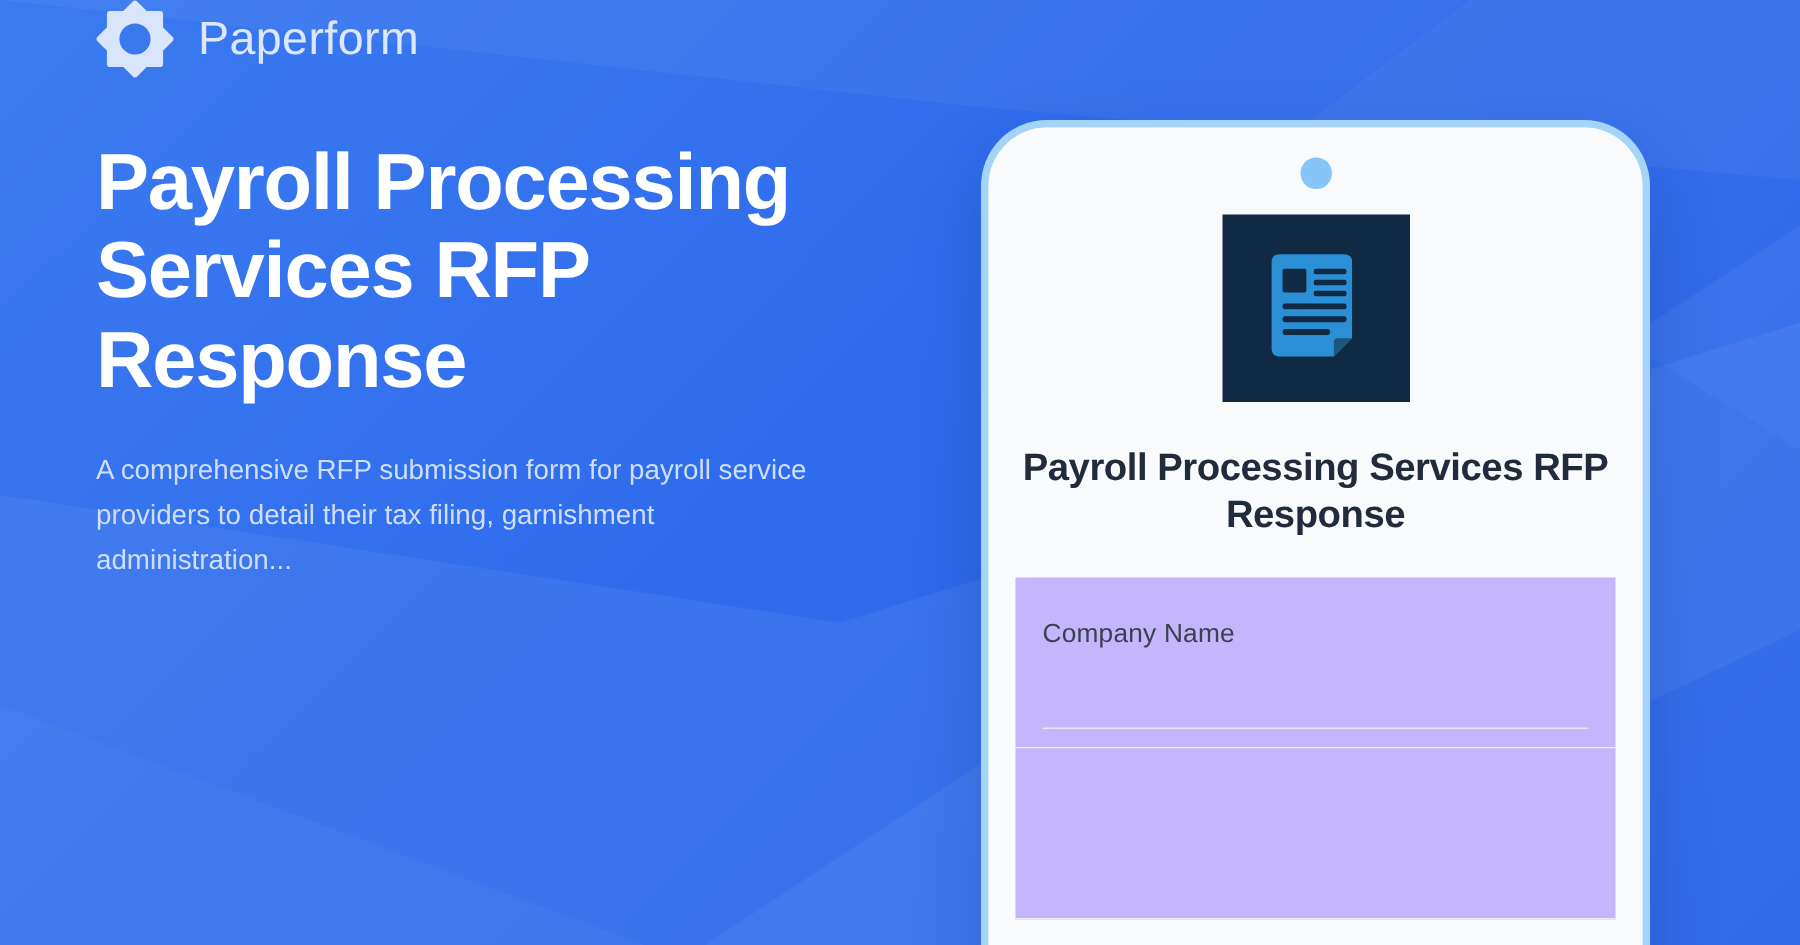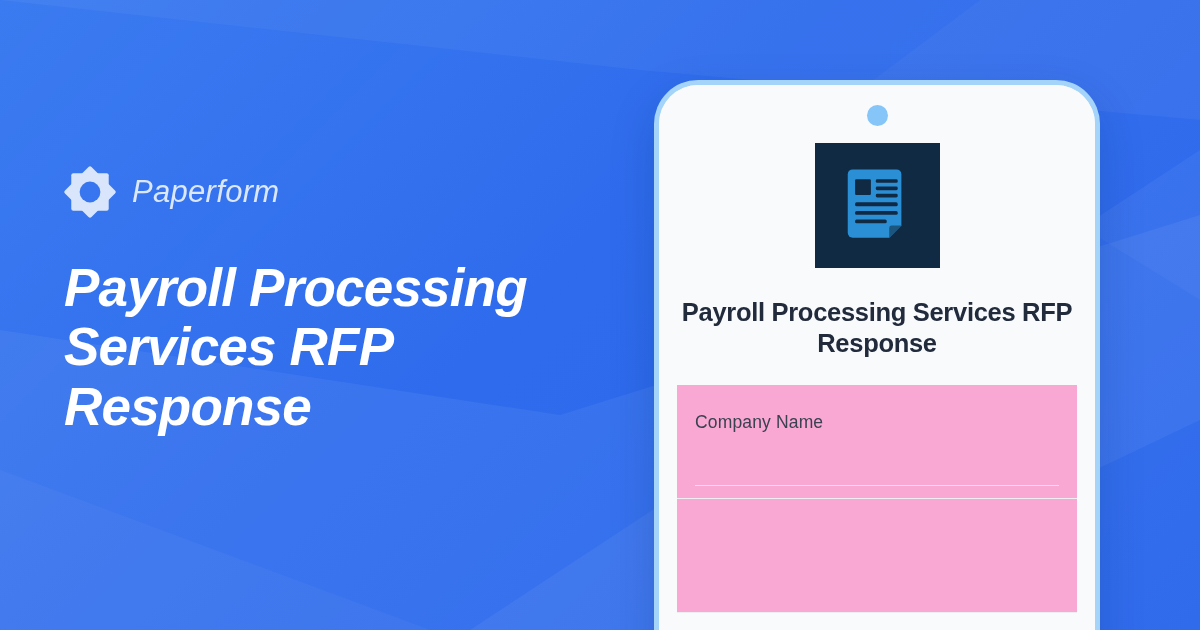--- a/index.html
+++ b/index.html
@@ -28,23 +28,21 @@
 
   
   #left-col {
     position: absolute;
     left: 64px;
     top: 0;
     width: 560px;
     height: 630px;
     display: flex;
     flex-direction: column;
-    justify-content: center;
     z-index: 5;
-    font-style: italic;
   }
 
   #brand-row {
     display: flex;
     align-items: center;
     gap: 16px;
     margin-bottom: 40px;
   }
 
   #brand-logo-icon { width: 52px; height: 52px; display: block; flex: 0 0 auto; }
@@ -136,21 +134,21 @@
 
   #form-fields {
     margin-top: 26px;
     width: 400px;
     flex: 1 1 auto;
     display: flex;
     flex-direction: column;
   }
 
   .form-field-card {
-    background: #f9a8d4;
+    background: #c4b5fd;
     border-bottom: 1px solid #eceef1;
     padding: 27px 18px 0 18px;
     height: 114px;
     flex: 0 0 auto;
     display: flex;
     flex-direction: column;
   }
 
   .form-field-label {
     font-size: 17.5px;
@@ -193,20 +191,21 @@
         <g mask="url(#logo-hole)" fill="#d9e5fa">
           <rect x="14" y="14" width="72" height="72" rx="4"></rect>
           <rect x="14" y="14" width="72" height="72" rx="4" transform="rotate(45 50 50)"></rect>
         </g>
       </svg>
       <div id="brand-name">Paperform</div>
     </div>
 
     <h1 id="page-title">Payroll Processing Services RFP Response</h1>
 
+    <p id="page-description">A comprehensive RFP submission form for payroll service providers to detail their tax filing, garnishment administration...</p>
   </div>
 
   <div id="phone-frame">
     <div id="phone-screen">
 
       <div id="phone-camera-dot"></div>
 
       <div id="form-cover-image">
         <svg id="document-icon" viewBox="0 0 64 64">
           <path d="M8 6a4 4 0 0 1 4-4h36a4 4 0 0 1 4 4v42l-10 10H12a4 4 0 0 1-4-4V6z" fill="#2b8fd6"></path>

